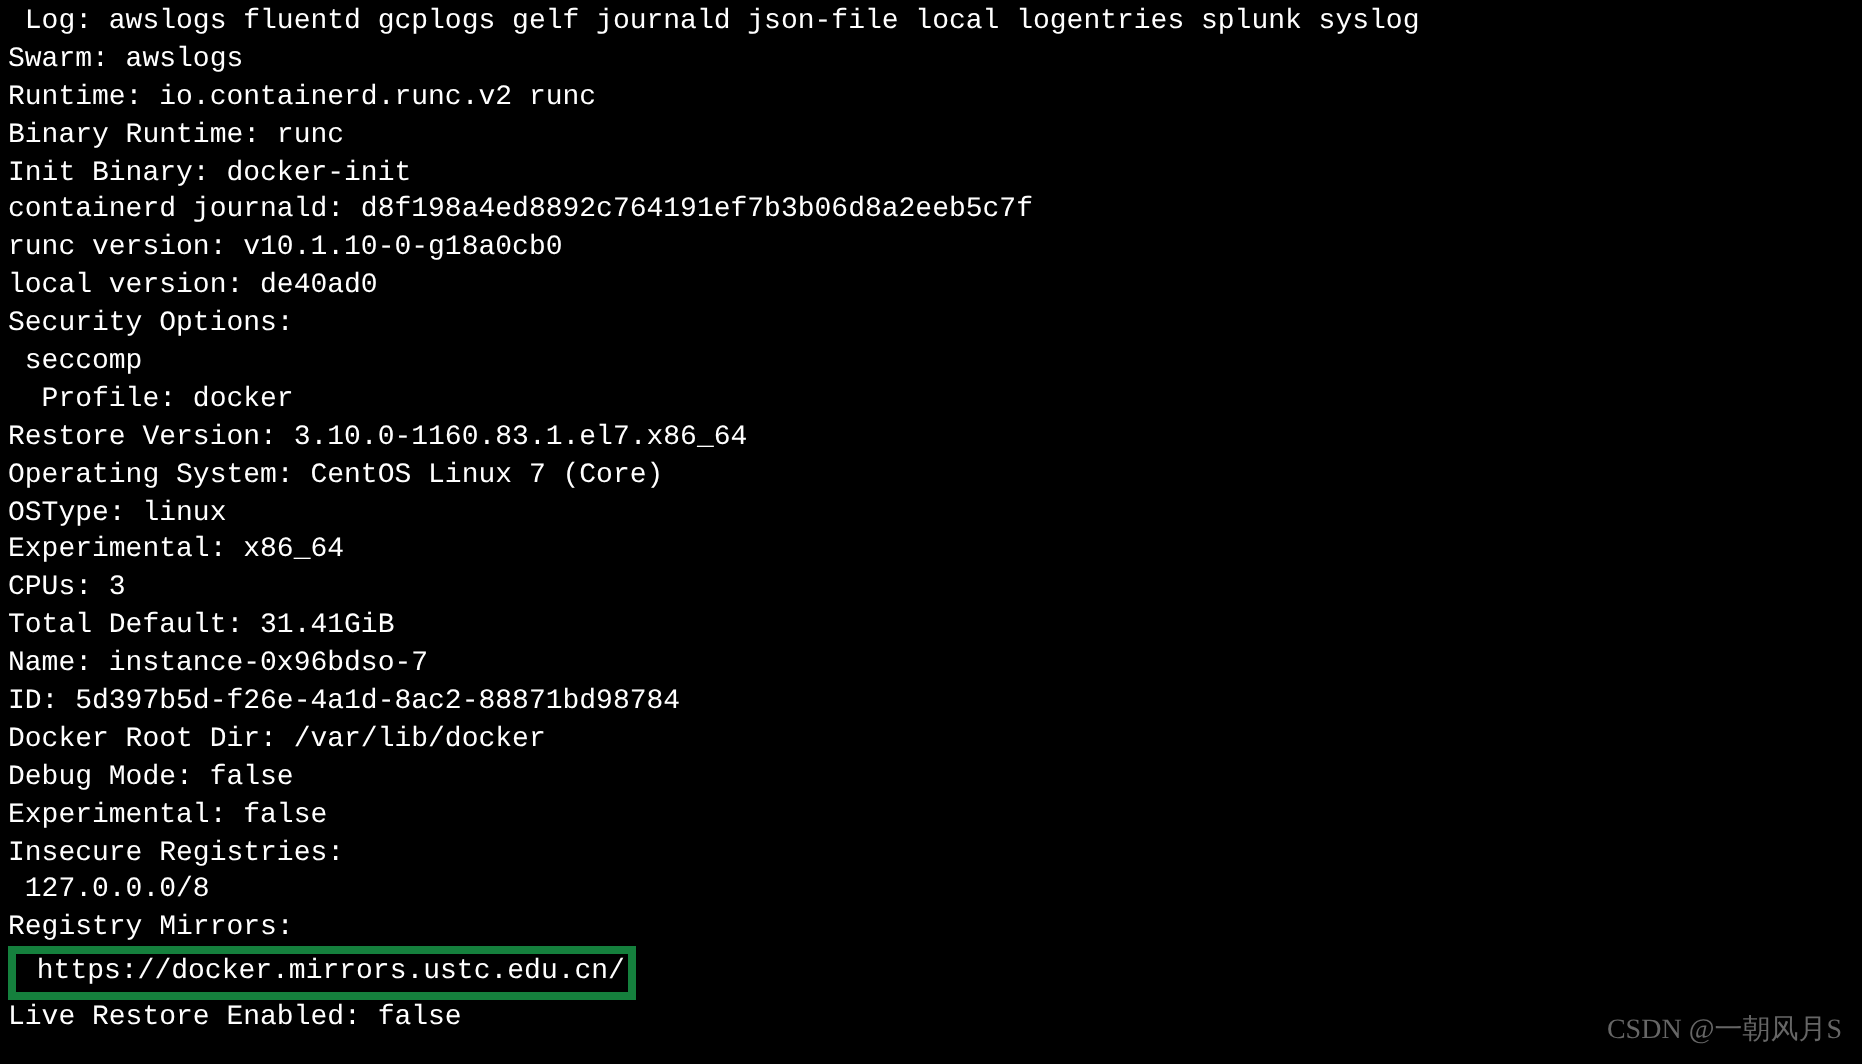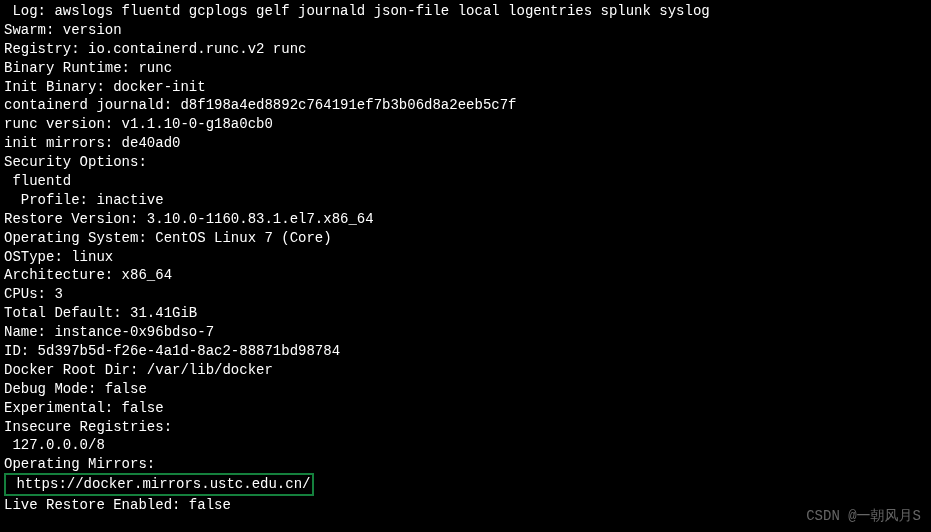--- a/index.html
+++ b/index.html
@@ -10,60 +10,60 @@
       font-size: 14px;
       line-height: 1.35;
       width: 931px;
       height: 532px;
       padding: 2px 4px;
       position: relative;
       overflow: hidden;
     }
     .line { white-space: pre; }
     .highlight-box {
-      border: 2px solid #15803d;
+      border: 4px solid #15803d;
       display: inline-block;
       padding: 0 2px;
       margin-top: -1px;
     }
     .watermark {
       position: absolute;
       right: 10px;
       bottom: 6px;
       color: #888;
-      font-family: Liberation Mono, monospace;
+      font-family: Liberation Serif, serif;
       font-size: 14px;
       opacity: 0.75;
     }
   </style>
 </head>
 <body>
 
 <div class="line"> Log: awslogs fluentd gcplogs gelf journald json-file local logentries splunk syslog</div>
-<div class="line">Swarm: version</div>
-<div class="line">Registry: io.containerd.runc.v2 runc</div>
+<div class="line">Swarm: awslogs</div>
+<div class="line">Runtime: io.containerd.runc.v2 runc</div>
 <div class="line">Binary Runtime: runc</div>
 <div class="line">Init Binary: docker-init</div>
 <div class="line">containerd journald: d8f198a4ed8892c764191ef7b3b06d8a2eeb5c7f</div>
-<div class="line">runc version: v1.1.10-0-g18a0cb0</div>
-<div class="line">init mirrors: de40ad0</div>
+<div class="line">runc version: v10.1.10-0-g18a0cb0</div>
+<div class="line">local version: de40ad0</div>
 <div class="line">Security Options:</div>
-<div class="line"> fluentd</div>
-<div class="line">  Profile: inactive</div>
+<div class="line"> seccomp</div>
+<div class="line">  Profile: docker</div>
 <div class="line">Restore Version: 3.10.0-1160.83.1.el7.x86_64</div>
 <div class="line">Operating System: CentOS Linux 7 (Core)</div>
 <div class="line">OSType: linux</div>
-<div class="line">Architecture: x86_64</div>
+<div class="line">Experimental: x86_64</div>
 <div class="line">CPUs: 3</div>
 <div class="line">Total Default: 31.41GiB</div>
 <div class="line">Name: instance-0x96bdso-7</div>
 <div class="line">ID: 5d397b5d-f26e-4a1d-8ac2-88871bd98784</div>
 <div class="line">Docker Root Dir: /var/lib/docker</div>
 <div class="line">Debug Mode: false</div>
 <div class="line">Experimental: false</div>
 <div class="line">Insecure Registries:</div>
 <div class="line"> 127.0.0.0/8</div>
-<div class="line">Operating Mirrors:</div>
+<div class="line">Registry Mirrors:</div>
 <div class="line"><span class="highlight-box"> https://docker.mirrors.ustc.edu.cn/</span></div>
 <div class="line">Live Restore Enabled: false</div>
 <div class="line">&nbsp;</div>
 
 <div class="watermark">CSDN @一朝风月S</div>
 
 </body></html>

